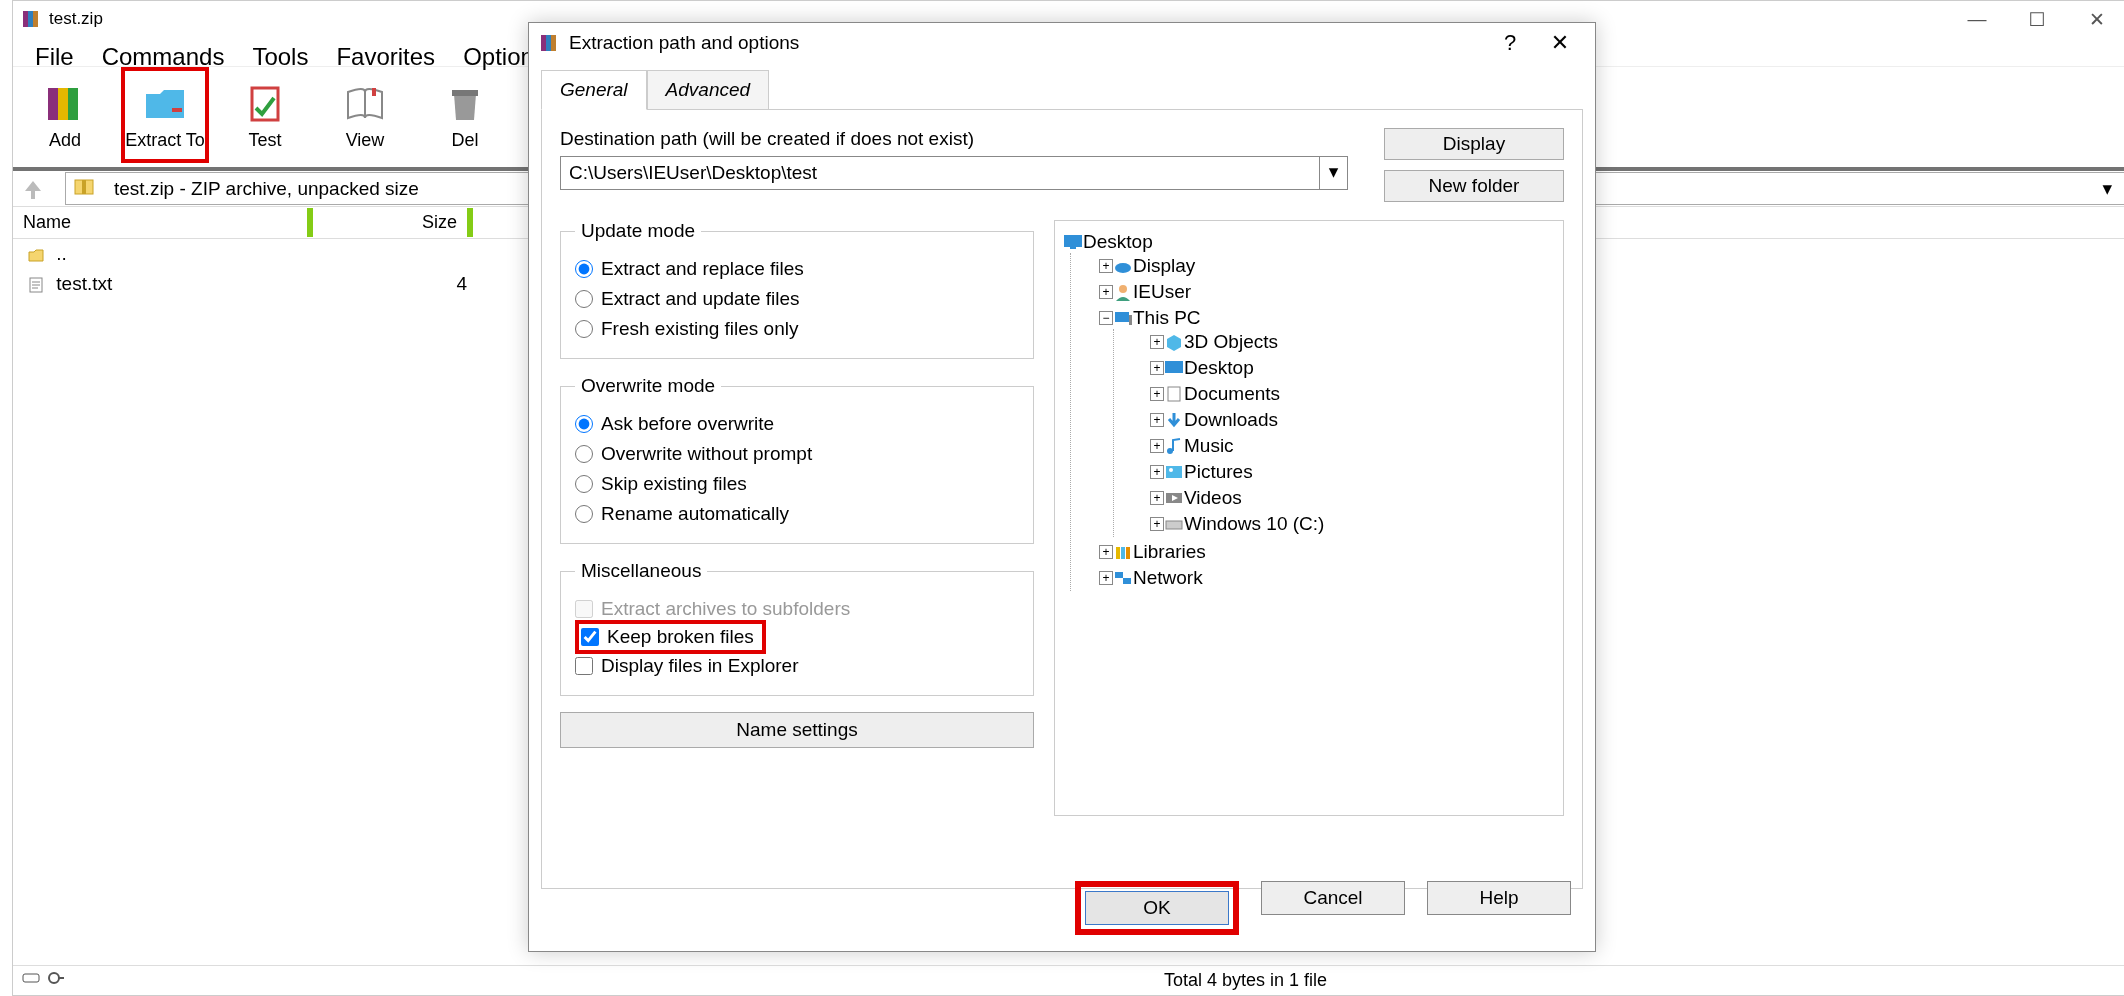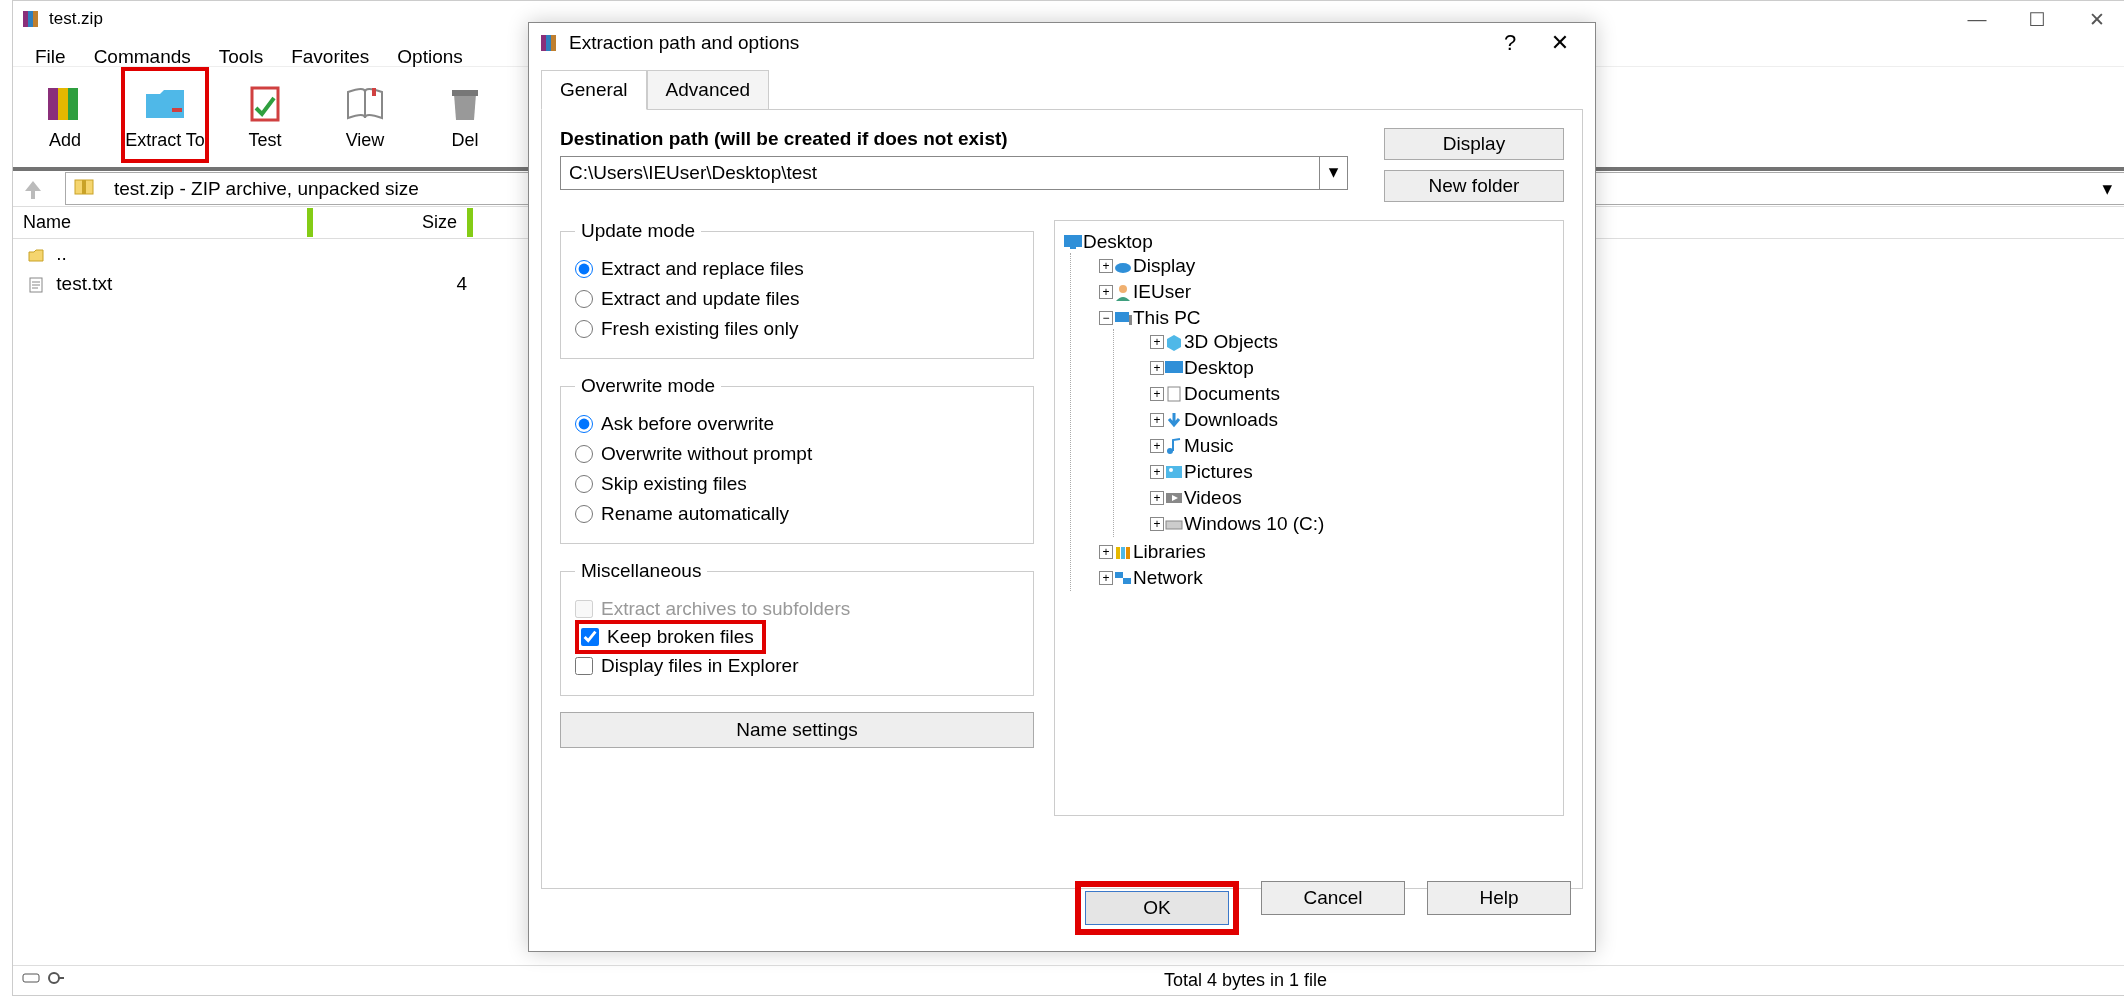--- a/index.html
+++ b/index.html
@@ -7,21 +7,21 @@
 
 
 .main-window { position: absolute; top: 0; left: 12px; width: 2124px; height: 996px; background: #fff; border: 1px solid #ccc; }
 .titlebar { height: 36px; display: flex; align-items: center; padding: 0 8px; }
 .titlebar .app-icon { width: 20px; height: 20px; margin-right: 8px; }
 .titlebar .title { font-size: 17px; flex: 1; }
 .titlebar .win-controls { display: flex; gap: 0; }
 .titlebar .win-btn { width: 60px; height: 36px; display: flex; align-items: center; justify-content: center; color: #555; cursor: pointer; }
 
 .menubar { height: 30px; display: flex; align-items: center; padding: 0 8px; gap: 0; border-bottom: 1px solid #eee; }
-.menubar .menu-item { padding: 4px 14px; font-size: 19px; cursor: pointer; margin-top: 10px; }
+.menubar .menu-item { padding: 4px 14px; font-size: 24px; cursor: pointer; margin-top: 10px; }
 
 .toolbar { height: 104px; display: flex; align-items: flex-end; padding: 4px 8px; gap: 12px; border-bottom: 4px solid #737373; }
 .toolbar .tool-btn { width: 88px; height: 96px; display: flex; flex-direction: column; align-items: center; justify-content: center; gap: 4px; cursor: pointer; }
 .toolbar .tool-btn.highlighted { border: 4px solid #e00000; }
 .toolbar .tool-icon { width: 46px; height: 46px; }
 .toolbar .tool-label { font-size: 18px; }
 
 .pathbar { height: 36px; display: flex; align-items: center; padding: 2px 8px; border-bottom: 1px solid #ddd; }
 .pathbar .up-arrow { width: 24px; height: 24px; margin-right: 20px; color: #999; }
 .pathbar .path-box { flex: 1; border: 1px solid #aaa; padding: 4px 8px; display: flex; align-items: center; gap: 20px; font-size: 19px; }
@@ -40,27 +40,27 @@
 .statusbar .left-icons { display: flex; gap: 6px; }
 .statusbar .status-text { margin-left: auto; padding-right: 800px; }
 
 
 .dialog { position: absolute; top: 22px; left: 528px; width: 1068px; height: 930px; background: #fff; border: 1px solid #888; box-shadow: 0 0 20px rgba(0,0,0,0.2); z-index: 10; }
 .dialog-titlebar { height: 40px; display: flex; align-items: center; padding: 0 10px; }
 .dialog-titlebar .app-icon { width: 20px; height: 20px; margin-right: 10px; }
 .dialog-titlebar .title { font-size: 19px; flex: 1; }
 .dialog-titlebar .help-btn, .dialog-titlebar .close-btn { width: 50px; height: 40px; display: flex; align-items: center; justify-content: center; cursor: pointer; font-size: 22px; }
 
-.dialog-tabs { display: flex; padding: 6px 12px 0 12px; }
+.dialog-tabs { display: flex; padding: 6px 12px 0 12px; font-style: italic; }
 .dialog-tab { padding: 8px 18px; border: 1px solid #ccc; border-bottom: none; background: #fff; font-size: 19px; cursor: pointer; position: relative; top: 1px; }
 .dialog-tab.active { background: #fff; z-index: 2; border-bottom: 1px solid #fff;}
 .dialog-tab.inactive { background: #f4f4f4; }
 .dialog-body { border: 1px solid #ccc; margin: 0 12px; padding: 18px; height: 780px; position: relative; }
 
-.dest-label { font-size: 19px; margin-bottom: 6px; font-weight: bold; }
+.dest-label { font-size: 19px; margin-bottom: 6px; }
 .dest-input-wrap { display: flex; }
 .dest-input { width: 760px; height: 34px; border: 1px solid #888; padding: 4px 8px; font-size: 19px; }
 .dest-dd { width: 28px; height: 34px; border: 1px solid #888; border-left: none; text-align: center; line-height: 30px; cursor: pointer; }
 .side-btns { display: flex; flex-direction: column; gap: 10px; }
 .side-btn { width: 180px; height: 32px; border: 1px solid #aaa; background: #eee; font-size: 19px; cursor: pointer; }
 
 .cols { display: flex; gap: 20px; margin-top: 18px; }
 .left-col { width: 474px; display: flex; flex-direction: column; gap: 16px; }
 fieldset { border: 1px solid #ccc; padding: 12px 14px 14px 14px; }
 legend { padding: 0 6px; font-size: 19px; }

